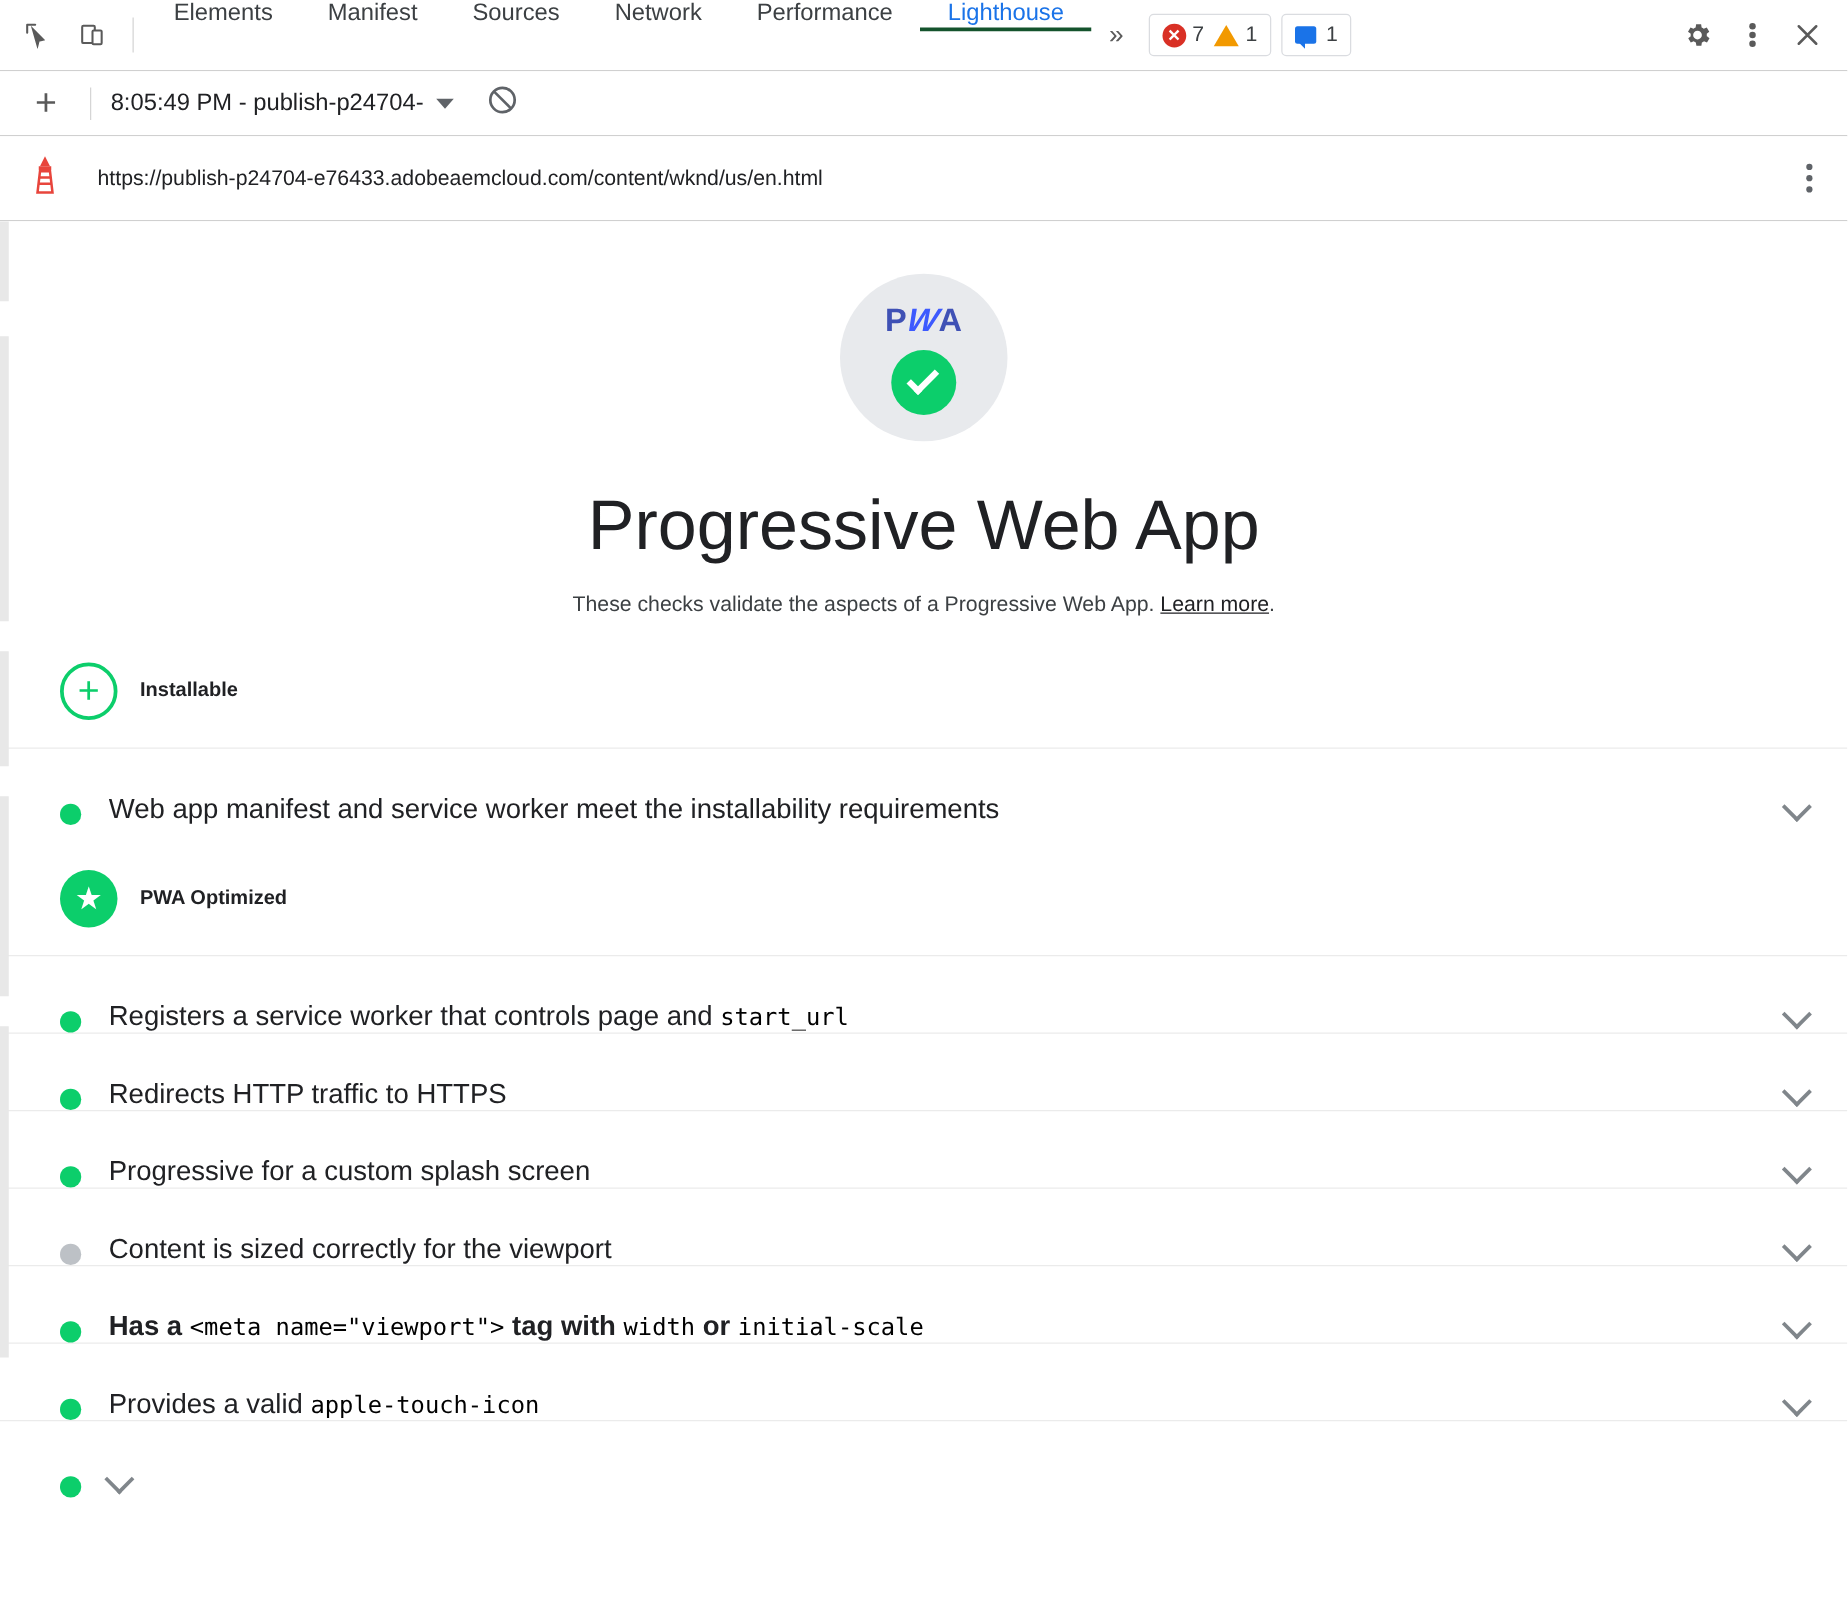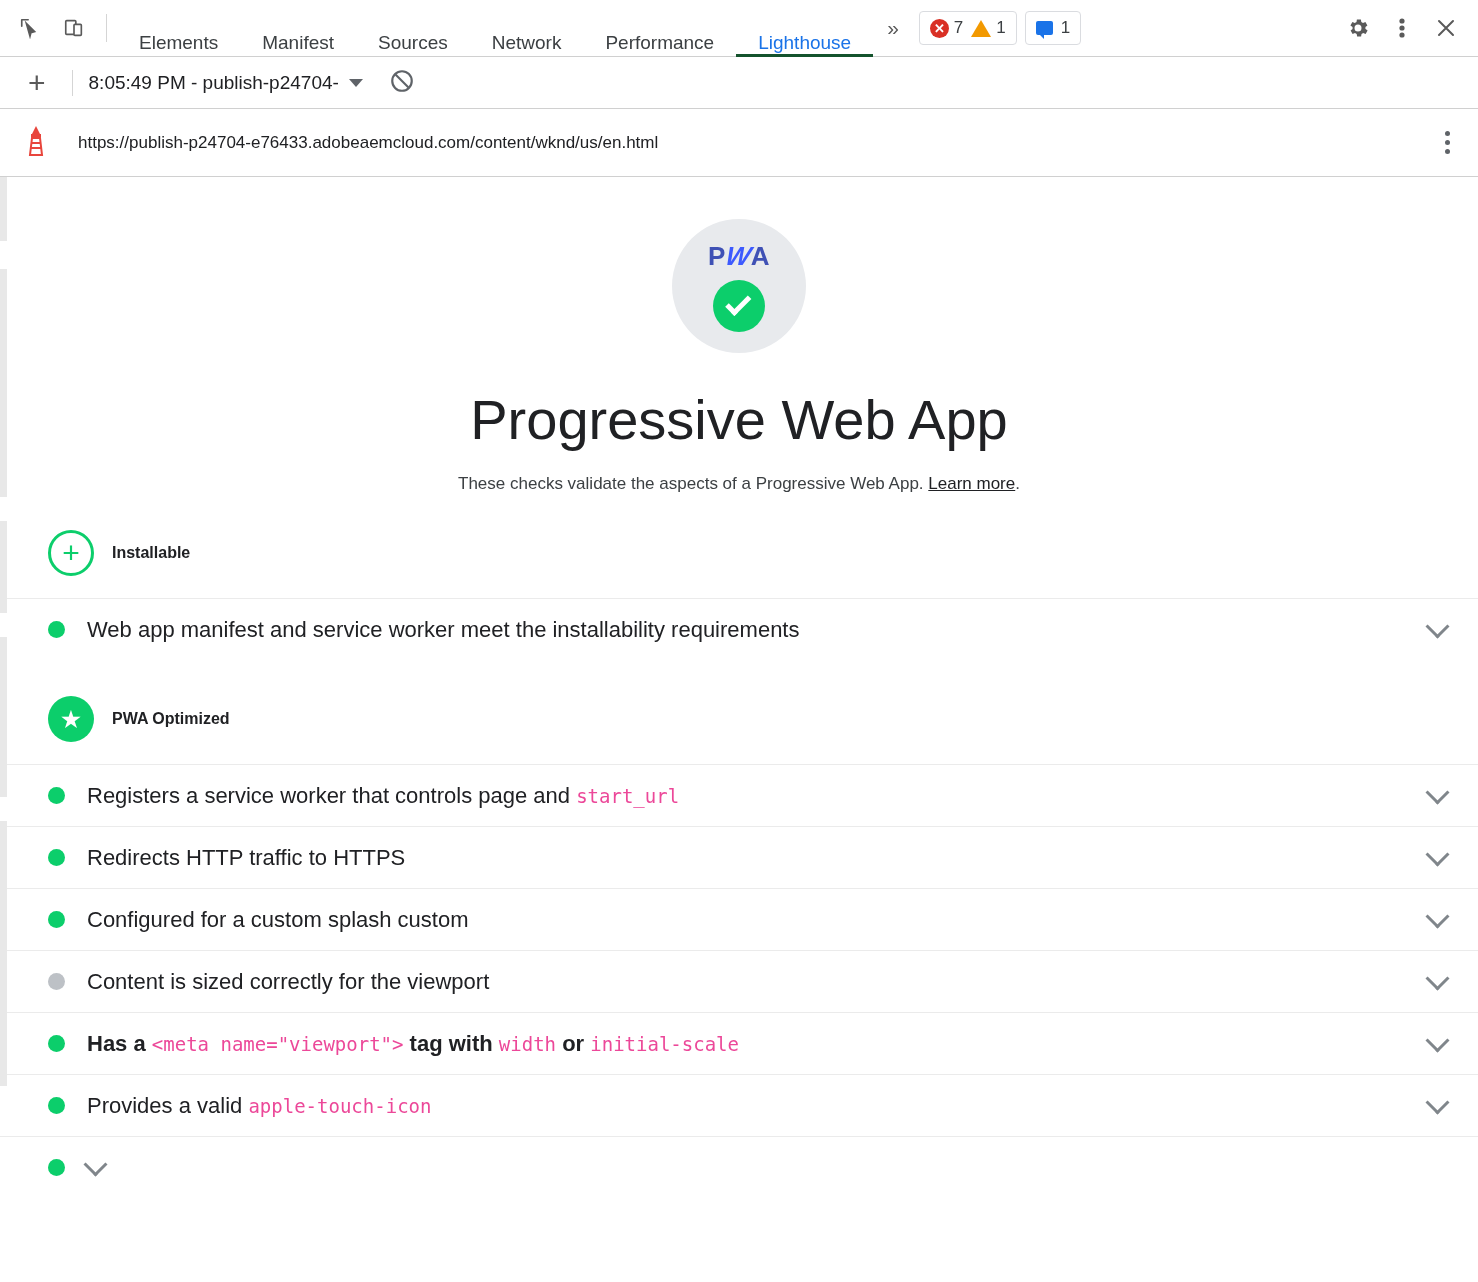--- a/index.html
+++ b/index.html
@@ -23,21 +23,21 @@
   .tool-icon-btn {
     width: 44px; height: 44px;
     display: flex; align-items: center; justify-content: center;
     cursor: pointer;
     color: #5a5a5a;
   }
   .toolbar-sep {
     width: 1px; height: 28px; background: #d5d5d5; margin: 0 10px;
   }
   .tabs {
-    display: flex; align-items: flex-end; height: 57px;
+    display: flex; align-items: flex-start; height: 57px;
   }
   .tab {
     display: flex; align-items: center;
     padding: 0 22px;
     font-size: 19px;
     color: #3c4043;
     cursor: pointer;
     border-bottom: 3px solid transparent;
   }
   .tab.active {
@@ -203,39 +203,39 @@
     border: 3px solid #0cce6b; color: #0cce6b;
     font-size: 30px; line-height: 1; font-weight: 300;
   }
   .sec-icon.filled {
     background: #0cce6b; color: #fff; font-size: 25px; line-height: 1;
   }
   .sec-title { font-size: 16px; font-weight: bold; color: #202124; }
 
   .audit-list { margin-top: 22px; }
   .audit-row {
-    display: flex; align-items: center;
+    display: flex; align-items: flex-end;
     border-top: 1px solid #ebebeb;
     padding: 0 18px 0 48px;
     height: 62px;
   }
   .audit-row.first { border-top: 1px solid #ebebeb; }
   .dot {
     width: 17px; height: 17px; border-radius: 50%;
     background: #0cce6b; flex: none; margin-right: 22px;
   }
   .dot.gray { background: #bdc1c6; }
   .audit-text {
     font-size: 22px; color: #202124; flex: 1;
     white-space: nowrap; overflow: hidden; text-overflow: ellipsis;
   }
   .audit-text code {
     font-family: "DejaVu Sans Mono", monospace;
     font-size: 19px;
-    color: #ec4899;
+    color: #000000;
   }
   .chev {
     width: 17px; height: 17px;
     border-right: 3px solid #80868b; border-bottom: 3px solid #80868b;
     transform: rotate(45deg);
     margin-right: 14px; margin-bottom: 6px;
     flex: none; cursor: pointer;
   }
 </style>
 </head>
@@ -401,21 +401,21 @@
     </div>
 
     <div class="audit-row">
       <span class="dot"></span>
       <span class="audit-text">Redirects HTTP traffic to HTTPS</span>
       <span class="chev"></span>
     </div>
 
     <div class="audit-row">
       <span class="dot"></span>
-      <span class="audit-text">Configured for a custom splash custom</span>
+      <span class="audit-text">Progressive for a custom splash screen</span>
       <span class="chev"></span>
     </div>
 
 
     <div class="audit-row">
       <span class="dot gray"></span>
       <span class="audit-text">Content is sized correctly for the viewport</span>
       <span class="chev"></span>
     </div>
 

